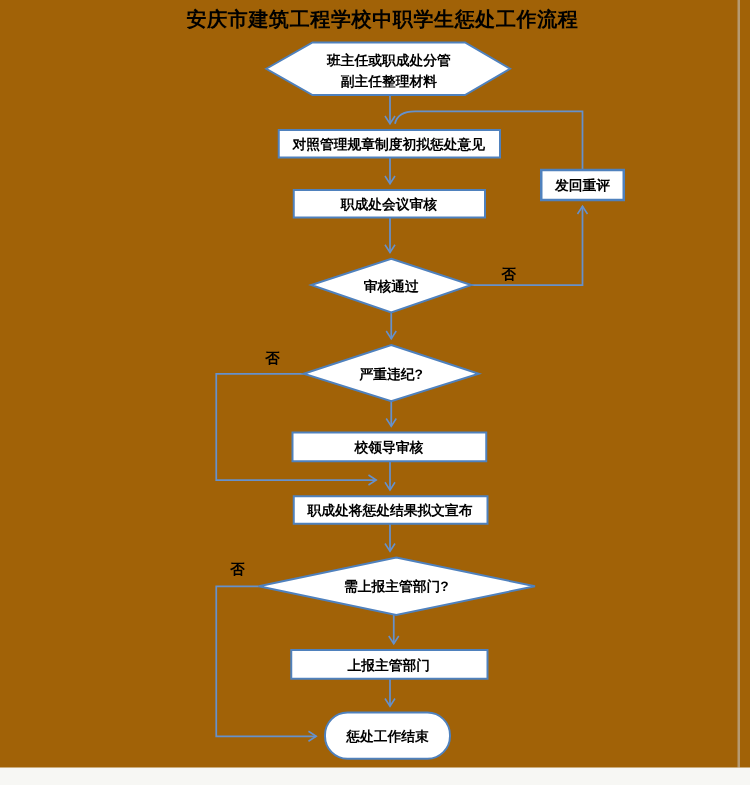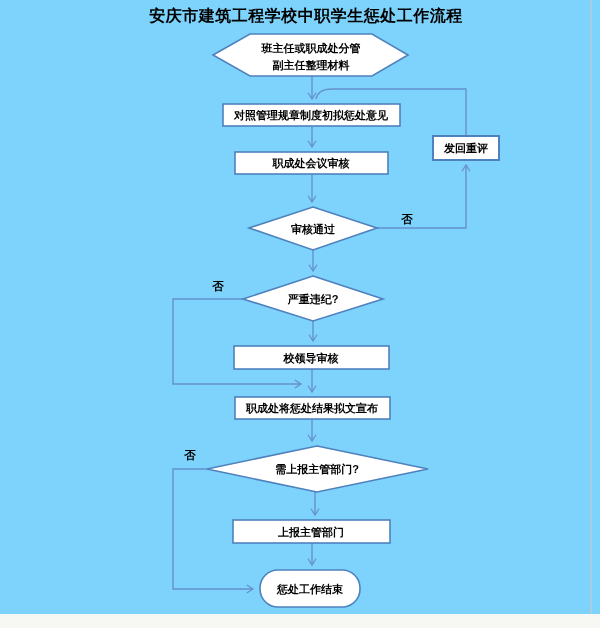--- a/index.html
+++ b/index.html
@@ -6,21 +6,21 @@
     --shape:#4f81bd;
     --connector:#6591cd;
     --text:#000000;
     --frame:#c9c9c9;
     --bottom:#f7f7f4;
   }
   html,body{margin:0;padding:0;background:#fff;}
   .page{
     position:relative;
     width:600px;height:628px;
-    background:#7dd3fc;
+    background:#a16207;
     font-family:"Liberation Sans","DejaVu Sans",sans-serif;
     overflow:hidden;
   }
   svg{display:block;}
   .shape{fill:#ffffff;stroke:var(--shape);stroke-width:1.6px;}
   .shape.thick{stroke-width:2px;}
   .connector{fill:none;stroke:var(--connector);stroke-width:1.4px;}
   .node-text{
     fill:var(--text);
     font-family:"Liberation Sans","DejaVu Sans",sans-serif;

